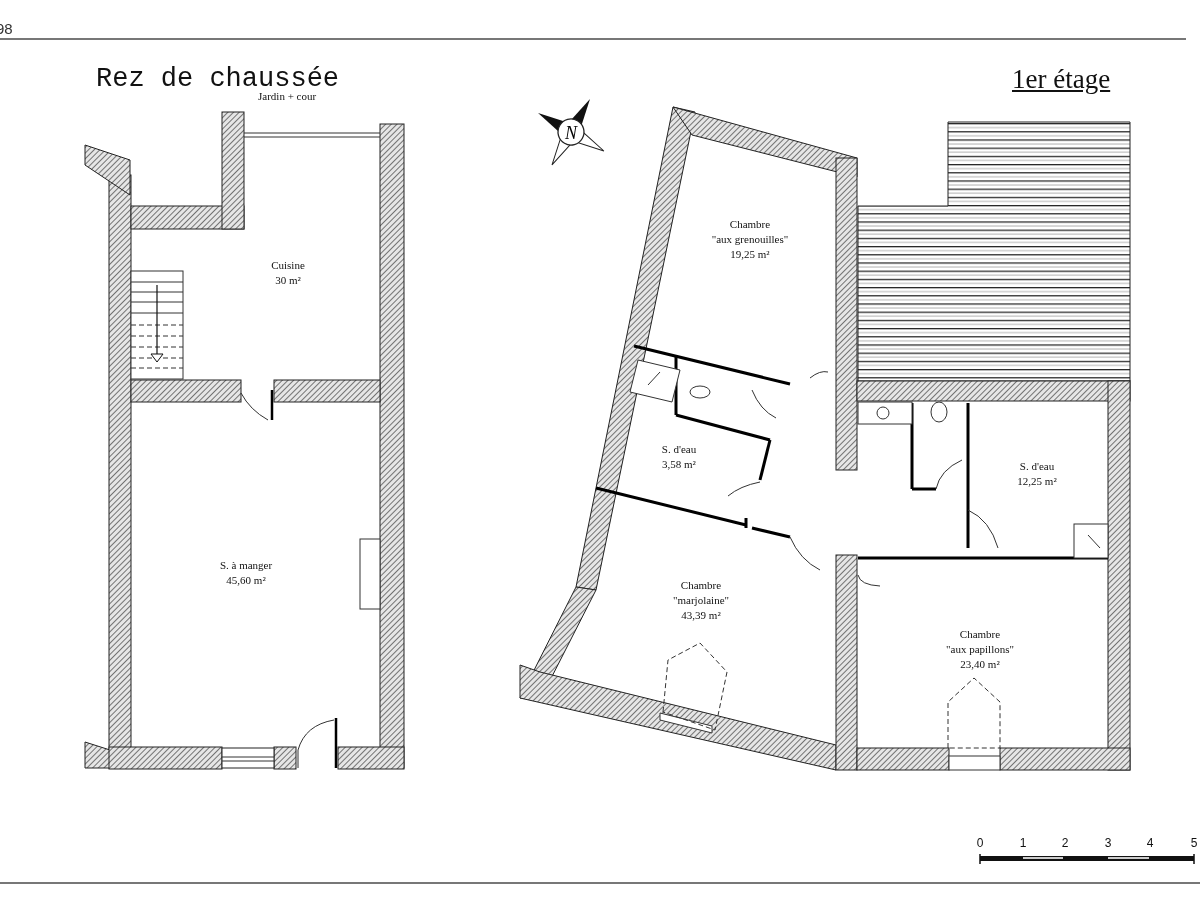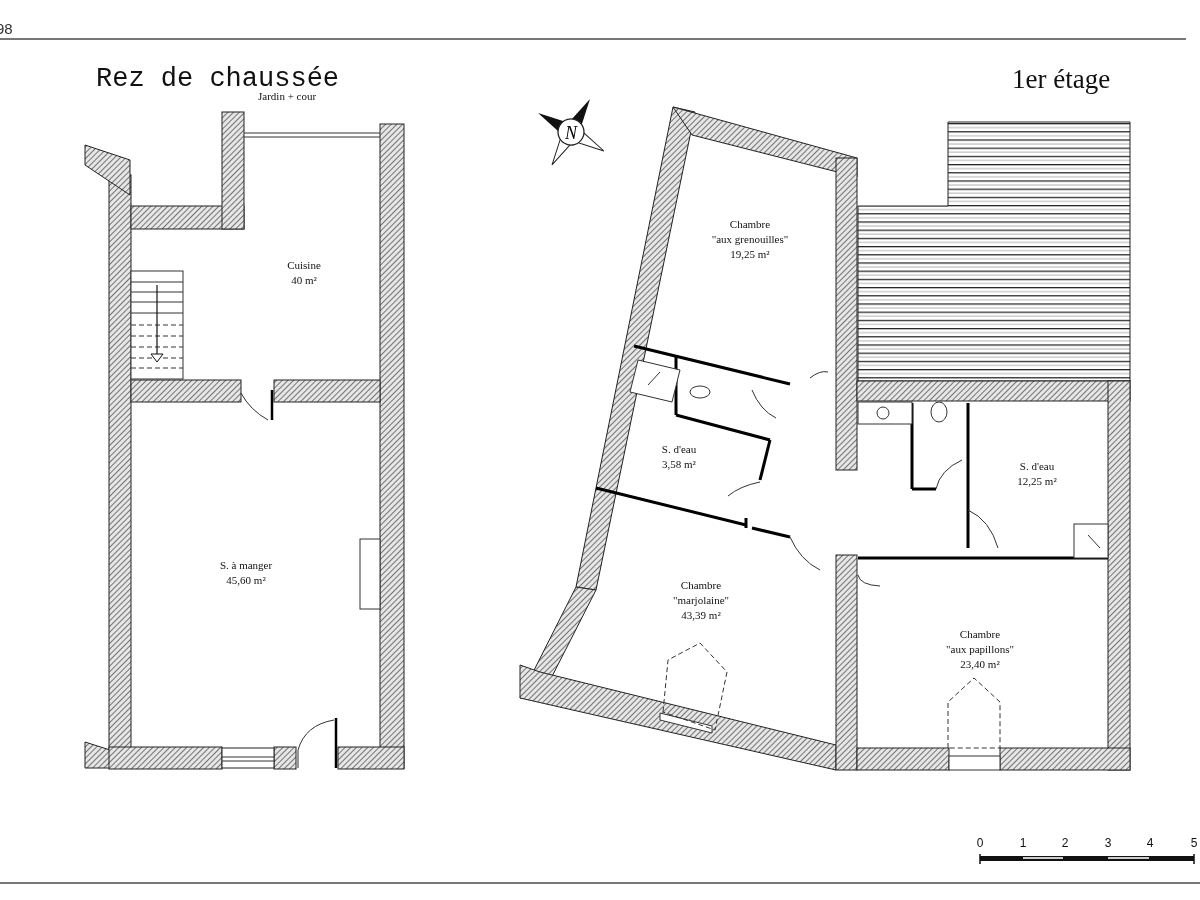--- a/index.html
+++ b/index.html
@@ -2,21 +2,21 @@
 <html><head>
 <meta charset="utf-8">
 <style>
   html,body{margin:0;padding:0;background:#fff;}
   body{width:1200px;height:900px;position:relative;overflow:hidden;font-family:"Liberation Serif","DejaVu Serif",serif;color:#111;}
   .pgnum{position:absolute;left:-4px;top:20px;font-family:"Liberation Sans","DejaVu Sans",sans-serif;font-size:15px;color:#333;}
   .topline{position:absolute;left:0;top:38px;width:1186px;height:2px;background:#777;}
   .botline{position:absolute;left:0;top:882px;width:1200px;height:2px;background:#777;}
   .title{position:absolute;font-size:27px;line-height:1;}
   .t-rdc{left:96px;top:66px;font-family:Liberation Mono, monospace;}
-  .t-1er{left:1012px;top:66px;}
+  .t-1er{left:1012px;top:66px;text-decoration:underline;}
   .sub{position:absolute;left:258px;top:90px;font-size:11px;}
   svg.plan{position:absolute;left:0;top:0;}
   .lbl{position:absolute;text-align:center;font-size:11px;line-height:15px;transform:translateX(-50%);white-space:nowrap;}
   .lbl span{display:block;}
   .scale-nums{position:absolute;left:972px;top:836px;width:230px;font-family:"Liberation Sans","DejaVu Sans",sans-serif;font-size:12px;}
   .scale-nums span{position:absolute;top:0;transform:translateX(-50%);}
 </style>
 </head>
 <body>
 
@@ -170,23 +170,23 @@
 
   <g>
     <rect x="980" y="856" width="214" height="5" fill="#111"></rect>
     <rect x="1023" y="857" width="40" height="2" fill="#ccc"></rect>
     <rect x="1108" y="857" width="41" height="2" fill="#ccc"></rect>
     <line x1="980" y1="854" x2="980" y2="864" stroke="#111" stroke-width="1.5"></line>
     <line x1="1194" y1="854" x2="1194" y2="864" stroke="#111" stroke-width="1.5"></line>
   </g>
 </svg>
 
-<div class="lbl" style="left:288px;top:258px;margin-left:16px;">
+<div class="lbl" style="left:288px;top:258px;">
   <span>Cuisine</span>
-  <span>40 m²</span>
+  <span>30 m²</span>
 </div>
 <div class="lbl" style="left:246px;top:558px;">
   <span>S. à manger</span>
   <span>45,60 m²</span>
 </div>
 
 <div class="lbl" style="left:750px;top:217px;">
   <span>Chambre</span>
   <span>"aux grenouilles"</span>
   <span>19,25 m²</span>

